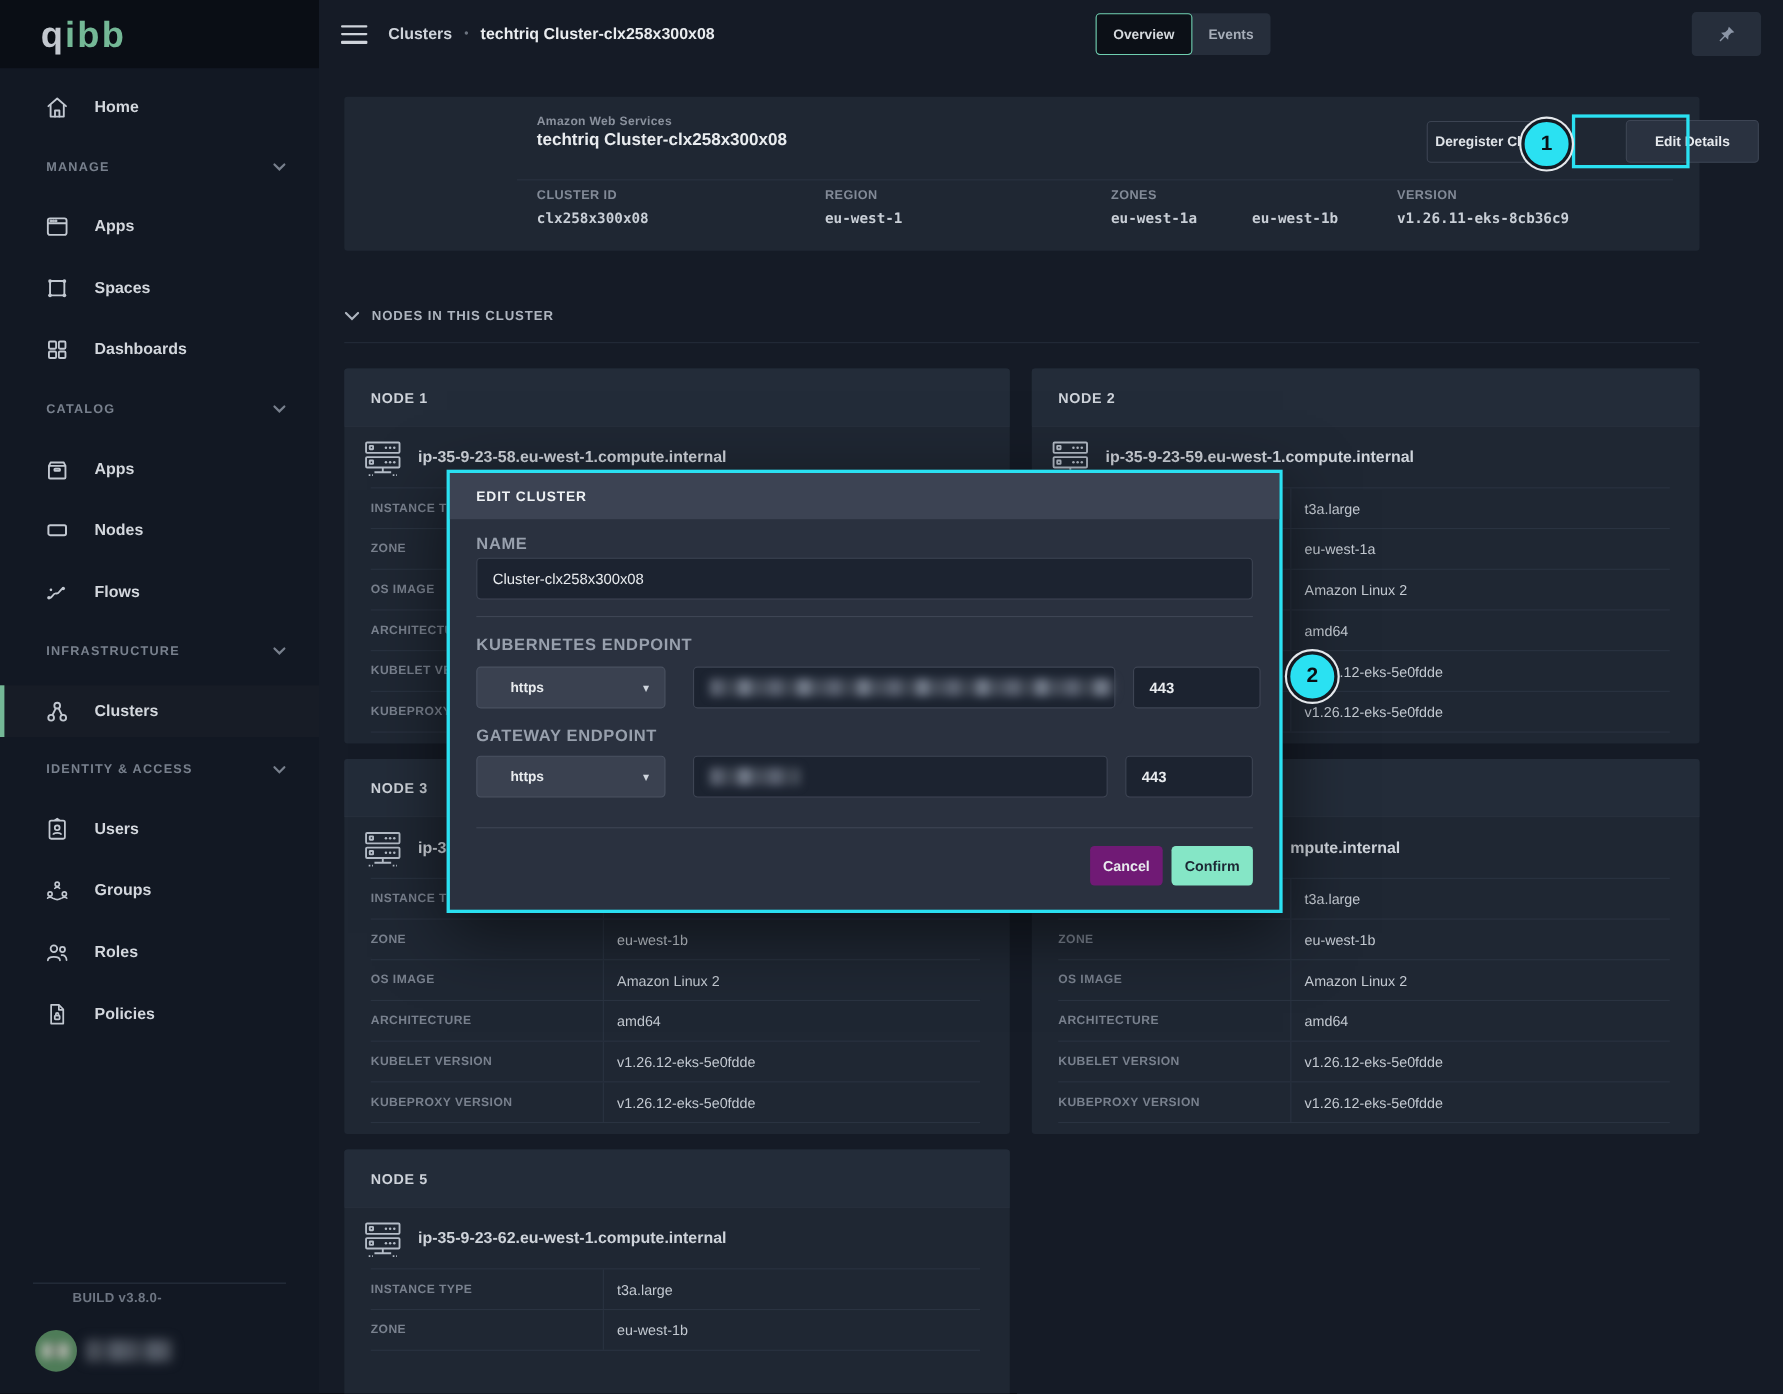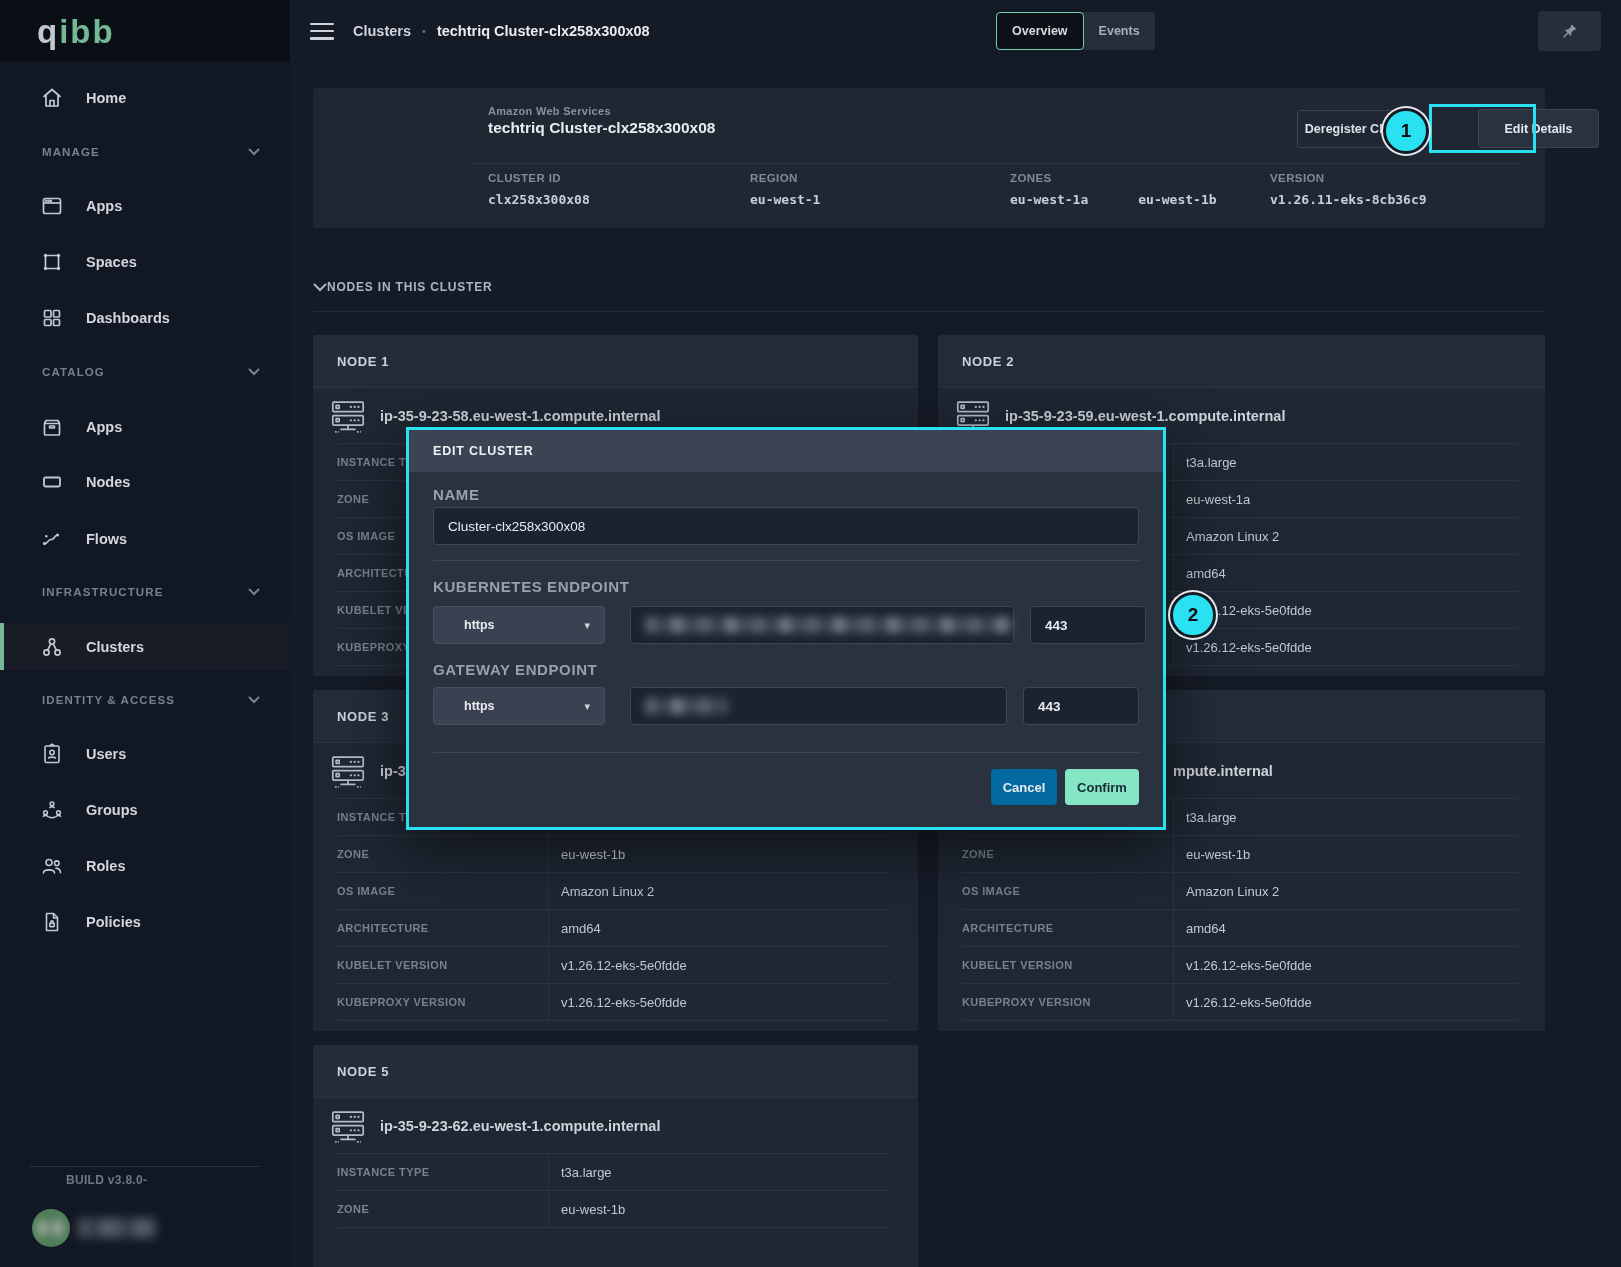--- a/index.html
+++ b/index.html
@@ -57,21 +57,21 @@
   .f-col{display:flex;flex-direction:column;gap:8px;}
   .f-label{font-size:11.5px;font-weight:bold;color:#828a97;letter-spacing:.4px;}
   .f-value{font-family:"DejaVu Sans Mono",monospace;font-size:13px;font-weight:bold;color:#c9cfd7;}
   .zone-vals{display:flex;gap:50px;}
   .btn{border-radius:4px;font-size:12.5px;font-weight:bold;display:flex;align-items:center;justify-content:center;
        box-sizing:border-box;cursor:pointer;}
   #deregister-btn{position:absolute;left:984px;top:22px;width:124px;height:38px;border:1px solid #3c4453;color:#dfe3e8;}
   #edit-highlight{position:absolute;left:1116px;top:16px;width:107px;height:49px;border:3px solid #2ae1f2;box-sizing:border-box;}
   #edit-btn{position:absolute;left:1121px;top:21px;width:121px;height:39px;background:#2a3240;border:1px solid #3d4554;color:#e6e9ed;margin-left:44px;}
   
-  #nodes-header{position:absolute;left:23px;top:280px;display:flex;align-items:center;color:#aeb5bf;cursor:pointer;}
+  #nodes-header{position:absolute;left:23px;top:280px;display:flex;align-items:center;gap:11px;color:#aeb5bf;cursor:pointer;}
   #nodes-header .nh-label{font-size:12px;font-weight:bold;letter-spacing:.8px;}
   #nodes-divider{position:absolute;left:23px;top:311px;width:1232px;height:1px;background:#232c39;}
   .node-card{position:absolute;background:#1f2733;border-radius:3px;}
   .node-head{height:52px;background:#232c39;border-bottom:1px solid #2b3442;display:flex;align-items:center;
              padding-left:24px;font-size:13px;font-weight:bold;letter-spacing:.6px;color:#ced3da;border-radius:3px 3px 0 0;}
   .node-name-row{height:55px;display:flex;align-items:center;gap:13px;padding-left:16px;position:relative;}
   .server-icon{width:38px;height:38px;color:#b4bcc7;flex:none;}
   .node-name{font-size:14.5px;font-weight:bold;color:#ced3da;}
   .name-frag{position:absolute;left:235px;top:0;height:55px;display:flex;align-items:center;}
   .node-table{margin:0 27px 0 24px;border-top:1px solid #2a3341;}
@@ -95,21 +95,21 @@
   .m-select{width:172px;height:38px;background:#3a4150;border:1px solid #4a5261;border-radius:4px;display:flex;
             align-items:center;justify-content:space-between;padding:0 14px 0 30px;font-size:12.5px;font-weight:bold;
             color:#e8ebee;box-sizing:border-box;margin-right:9px;cursor:pointer;flex:none;}
   .sel-chev{color:#cfd5dd;font-size:11px;}
   .m-url{flex:1;} .m-port{width:116px;flex:none;font-weight:bold;}
   .redact{height:16px;border-radius:2px;filter:blur(4px);
       background:repeating-linear-gradient(90deg,#5a6170 0 12px,#3c434f 12px 26px,#707887 26px 38px,#444b58 38px 54px);}
   .url-redact{width:368px;} .gw-redact{width:82px;}
   #modal-divider2{margin-top:27px;}
   #modal-footer{margin-top:16px;display:flex;justify-content:flex-end;gap:8px;}
-  #cancel-btn{width:66px;height:36px;background:#0369a1;color:#e8ebee;font-size:13px;}
+  #cancel-btn{width:66px;height:36px;background:#701a75;color:#e8ebee;font-size:13px;}
   #confirm-btn{width:74px;height:36px;background:#85e6c6;color:#1c2734;font-size:13px;}
   
   .anno{position:absolute;width:40px;height:40px;border-radius:50%;background:#2ae1f2;border:3px solid #141a23;
         box-shadow:0 0 0 2px #e4e8ec;color:#0b0f15;font-size:19px;font-weight:bold;display:flex;align-items:center;
         justify-content:center;z-index:20;}
   #anno1{left:1383px;top:108px;} #anno2{left:1170px;top:592px;}
 </style>
 </head>
 <body>
 

